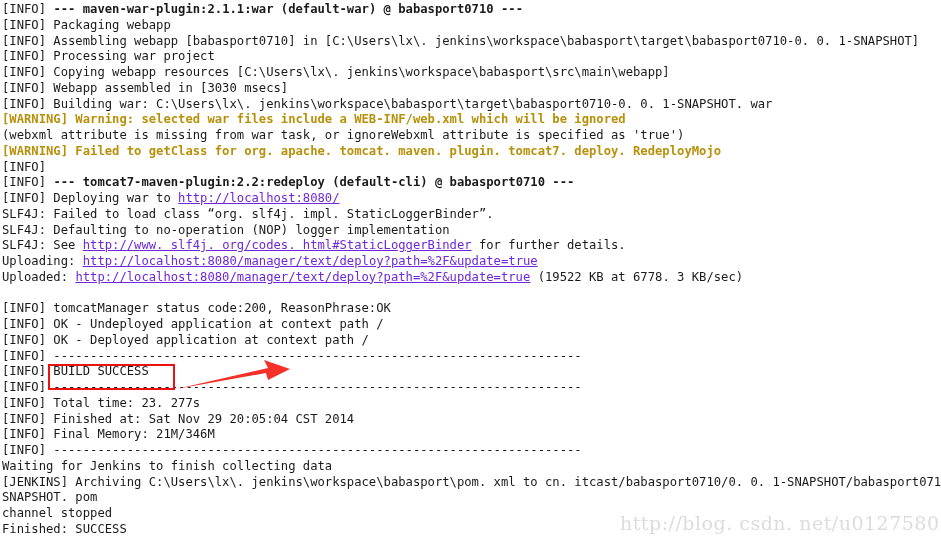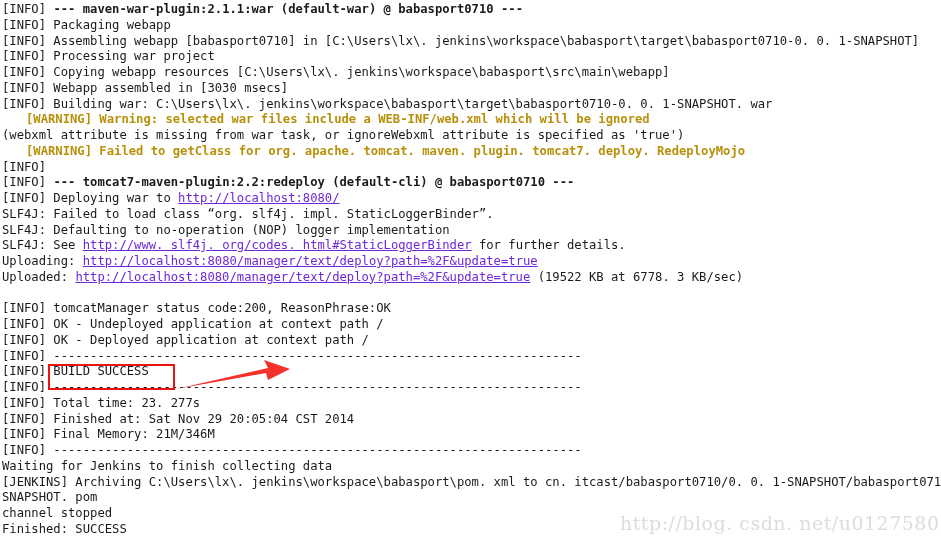--- a/index.html
+++ b/index.html
@@ -26,21 +26,21 @@
     line-height: 15.75px;
     color: #1a1a1a;
     white-space: pre;
     letter-spacing: 0px;
   }
   .line {
     height: 15.75px;
     white-space: pre;
   }
   .b { font-weight: bold; }
-  .warn { color: #b8900a; font-weight: bold; margin-left: 24px; }
+  .warn { color: #b8900a; font-weight: bold; }
   .lnk {
     color: #6d28d9;
     text-decoration: underline;
   }
   
   #build-box {
     position: absolute;
     left: 48px;
     top: 364px;
     width: 127px;

